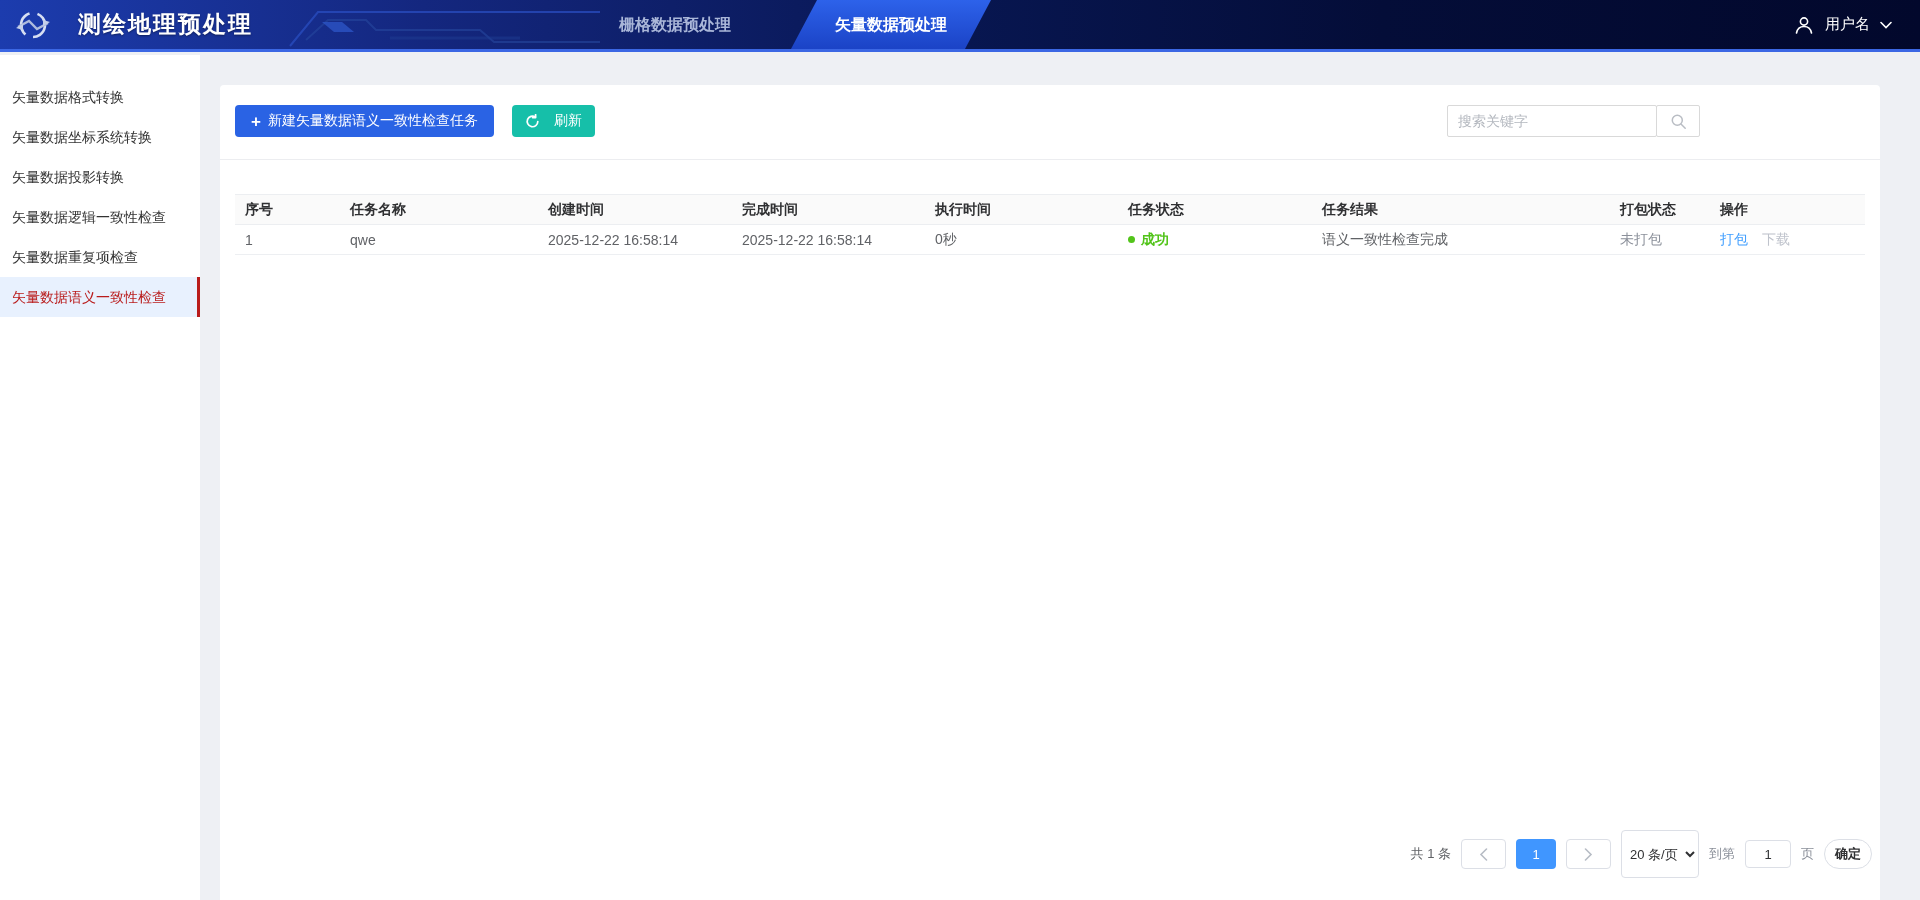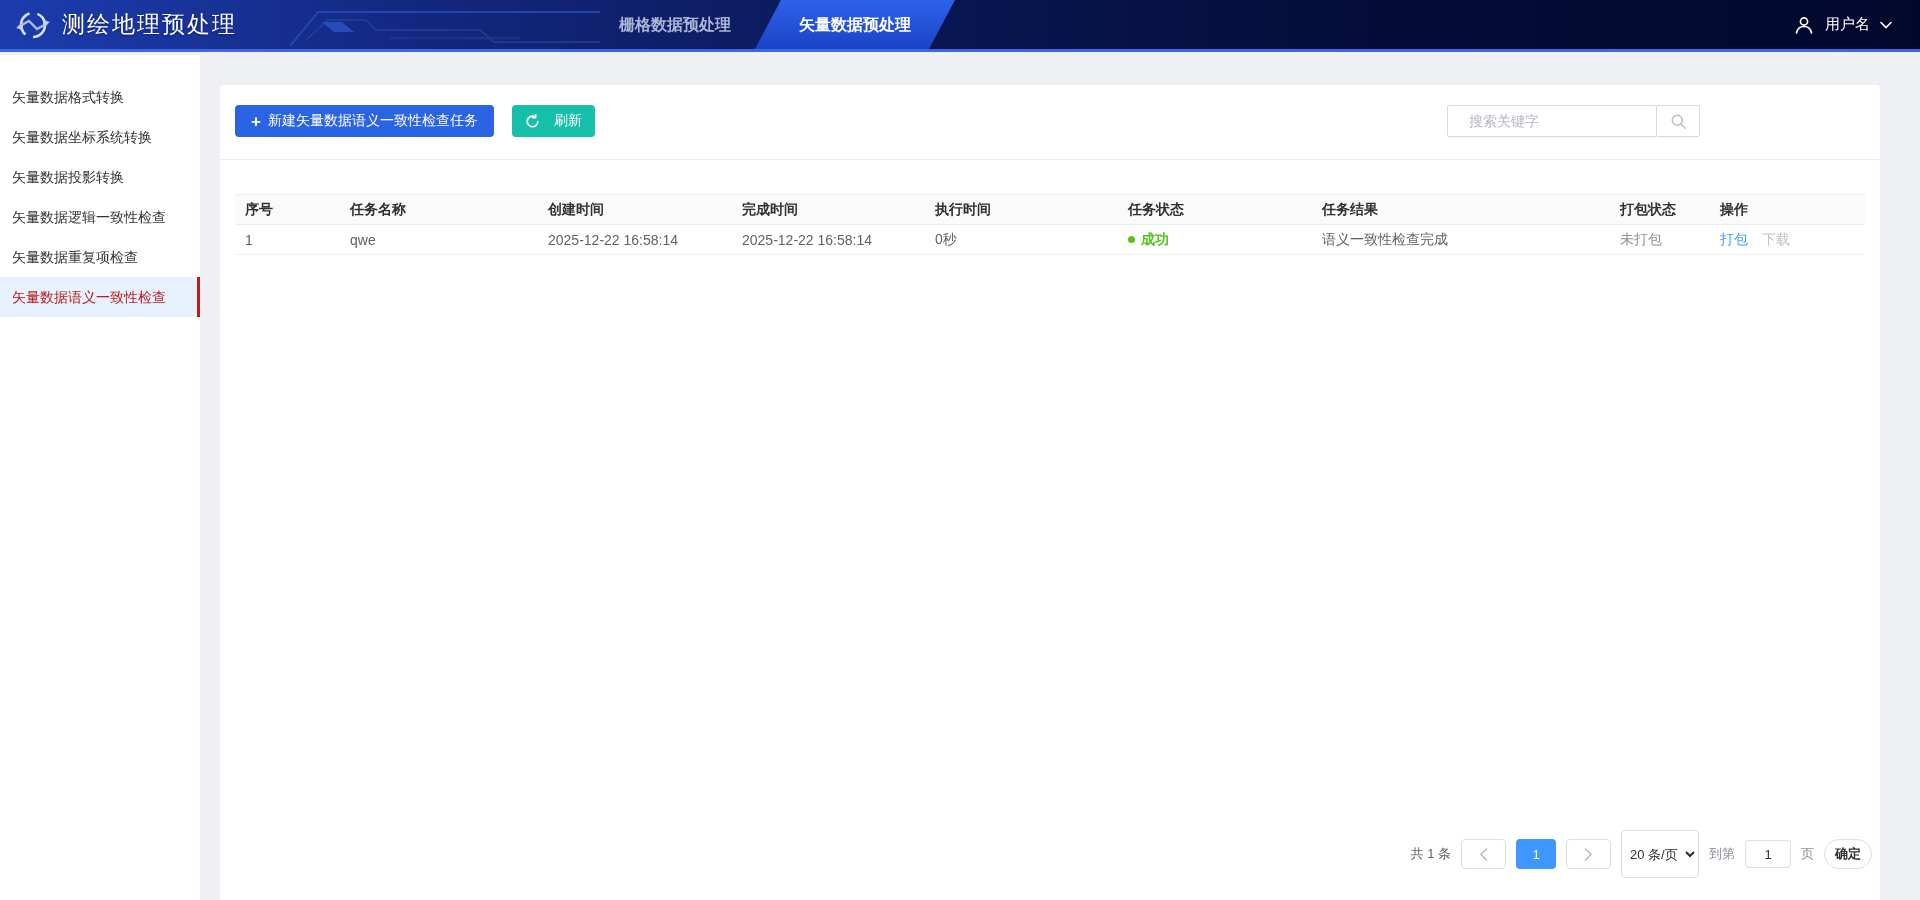--- a/index.html
+++ b/index.html
@@ -4,24 +4,24 @@
 <style>
   * { margin:0; padding:0; box-sizing:border-box; }
   html,body { width:1920px; height:900px; overflow:hidden;
     font-family:"Liberation Sans","DejaVu Sans",sans-serif; background:#eef0f4; }
 
   
   .header { position:relative; height:52px;
     background:linear-gradient(90deg,#1c3cae 0%,#14277f 22%,#081753 48%,#040d38 72%,#02082c 100%);
     border-bottom:3px solid #3b67e4; }
   .logo-wrap { position:absolute; left:14px; top:0; height:49px; display:flex; align-items:center; }
-  .app-title { color:#fff; font-size:23px; font-weight:normal; letter-spacing:2px; margin-left:10px;
+  .app-title { color:#fff; font-size:23px; font-weight:bold; letter-spacing:2px; margin-left:26px;
     text-shadow:0 1px 2px rgba(0,0,0,.4); }
   .deco-svg { position:absolute; left:270px; top:0; }
-  .tabs { position:absolute; left:595px; top:0; height:49px; display:flex; }
+  .tabs { position:absolute; left:595px; top:0; height:49px; display:flex;gap:36px; }
   .tab { height:49px; line-height:49px; text-align:center; font-size:16px; font-weight:bold;
     color:#a9b6d8; width:160px; cursor:pointer; }
   .tab.active { width:200px; color:#fff;
     background:linear-gradient(180deg,#2d62ea,#1b43c6);
     clip-path:polygon(26px 0,100% 0,calc(100% - 26px) 100%,0 100%); }
   .user { position:absolute; right:28px; top:0; height:49px; display:flex; align-items:center;
     gap:10px; color:#fff; font-size:15px; cursor:pointer; }
 
   
   .sidebar { position:absolute; left:0; top:55px; width:200px; height:845px; background:#fff; padding-top:22px; }
@@ -35,21 +35,21 @@
     padding:20px 15px 0 15px; }
 
   .toolbar { position:relative; display:flex; align-items:center; height:32px; }
   .btn-primary { display:flex; align-items:center; gap:7px; height:32px; padding:0 16px;
     background:#2a63e4; color:#fff; font-size:14px; border:none; border-radius:4px; cursor:pointer; }
   .btn-primary .plus { font-size:17px; font-weight:bold; line-height:1; }
   .btn-refresh { display:flex; align-items:center; gap:14px; height:32px; padding:0 13px; margin-left:18px;
     background:#16bfa9; color:#fff; font-size:14px; border:none; border-radius:4px; cursor:pointer; }
   .search-group { position:absolute; right:165px; top:0; display:flex; }
   .search-input { width:210px; height:32px; border:1px solid #d9d9d9; border-radius:2px;
-    padding:0 21px; font-size:14px; color:#333; outline:none; }
+    padding:0 10px; font-size:14px; color:#333; outline:none; }
   .search-input::placeholder { color:#b4b8bf; }
   .search-btn { width:44px; height:32px; margin-left:-1px; background:#fff; border:1px solid #d9d9d9;
     border-radius:2px; display:flex; align-items:center; justify-content:center; cursor:pointer; }
 
   .divider { margin:22px -15px 0 -15px; border:none; border-top:1px solid #ecedf0; }
 
   table { width:100%; margin-top:34px; border-collapse:collapse; table-layout:fixed; }
   th { height:30px; background:#fafafa; border-top:1px solid #eceef1; border-bottom:1px solid #eceef1;
     font-size:14px; font-weight:bold; color:#303133; text-align:left; padding-left:10px; }
   td { height:30px; font-size:14px; color:#606266; text-align:left; padding-left:10px;

